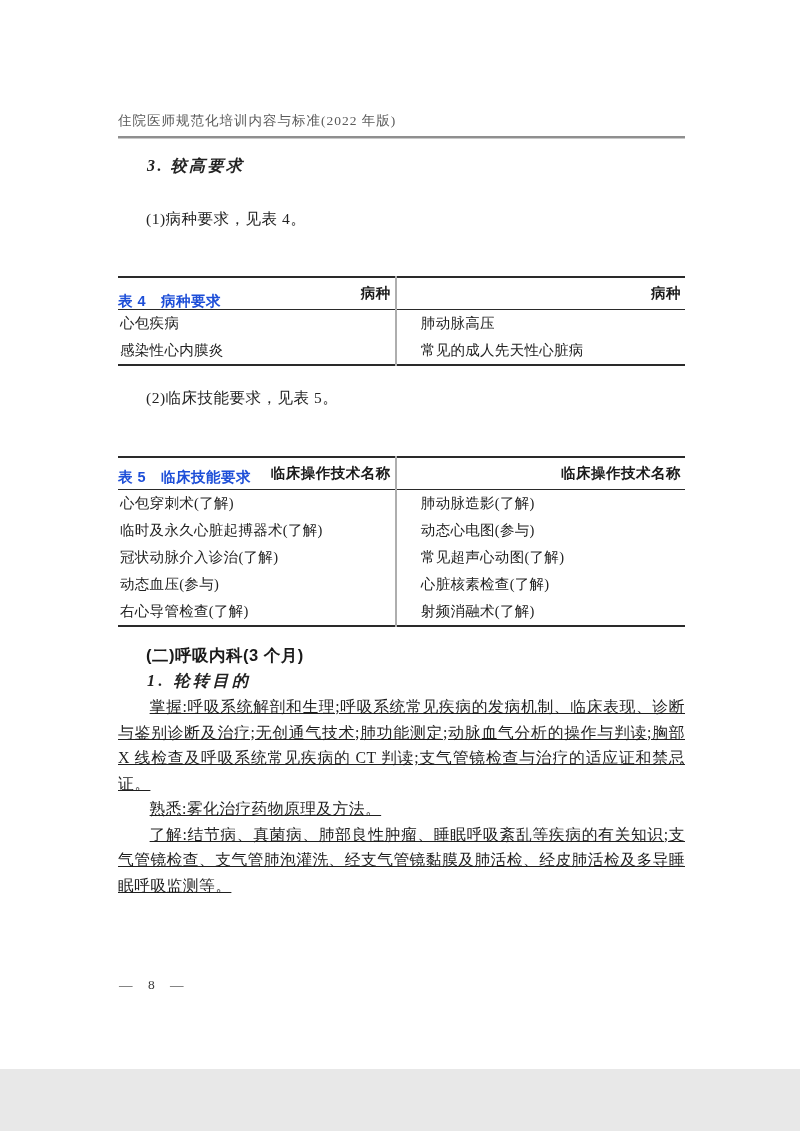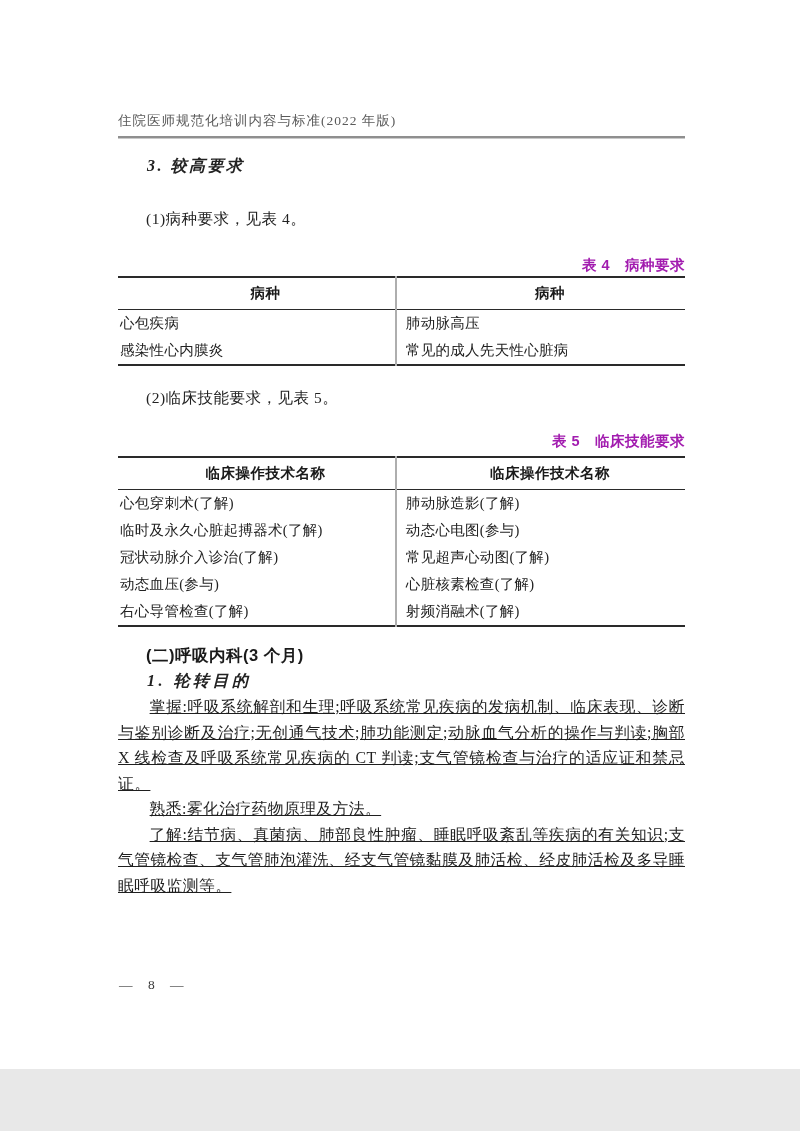--- a/index.html
+++ b/index.html
@@ -47,59 +47,60 @@
   
   .bold-heading {
     top: 645px; left: 146px;
     font-family: "Liberation Sans", "DejaVu Sans", sans-serif;
     font-weight: bold; font-size: 16.5px; color: #1a1a1a;
     letter-spacing: 0.5px;
   }
 
   
   .table-caption {
-    left: 118px; width: 567px; text-align: right;
+    left: 118px; width: 567px; text-align: left;
     font-family: "Liberation Sans", "DejaVu Sans", sans-serif;
-    font-weight: bold; font-size: 14.5px; color: #a21caf;
+    font-weight: bold; font-size: 14.5px; color: #1d4ed8;
     letter-spacing: 0.5px;
+    margin-top: 36px;
   }
   .caption-4 { top: 256px; }
   .caption-5 { top: 432px; }
 
   
   table.std {
     left: 118px; width: 567px;
     border-collapse: collapse;
     border-top: 2px solid #2a2a2a;
     border-bottom: 2px solid #2a2a2a;
     table-layout: fixed;
   }
   .table-4 { top: 276px; }
   .table-5 { top: 456px; }
   table.std th {
     font-family: "Liberation Sans", "DejaVu Sans", sans-serif;
     font-weight: bold; font-size: 14.5px; color: #1a1a1a;
-    text-align: center;
+    text-align: right;
     padding: 6px 4px 6px 22px;
     border-bottom: 1.5px solid #2a2a2a;
     letter-spacing: 0.5px;
   }
   table.std td {
     font-family: "Liberation Serif", "DejaVu Serif", serif;
     font-size: 14.5px; color: #222;
     text-align: left;
     padding: 4px 4px 4px 2px;
     letter-spacing: 0.3px;
   }
   table.std col.c-left { width: 49%; }
   table.std col.c-right { width: 51%; }
   table.std th.cell-left, table.std td.cell-left {
     border-right: 2px solid #aeaeae;
   }
-  table.std td.cell-right, table.std th.cell-right { padding-left: 9px; }
+  table.std td.cell-right, table.std th.cell-right { padding-left: 24px; }
   table.std th.cell-right { padding-left: 22px; }
   .table-4 td { padding-top: 4.5px; padding-bottom: 4.5px; }
   .table-5 td { padding-top: 3.5px; padding-bottom: 3.5px; }
 
   
   .paragraphs {
     top: 694px; left: 118px; width: 567px;
     font-size: 15.8px; line-height: 25.5px;
     text-align: justify; color: #1f1f1f;
     letter-spacing: 0.4px;

